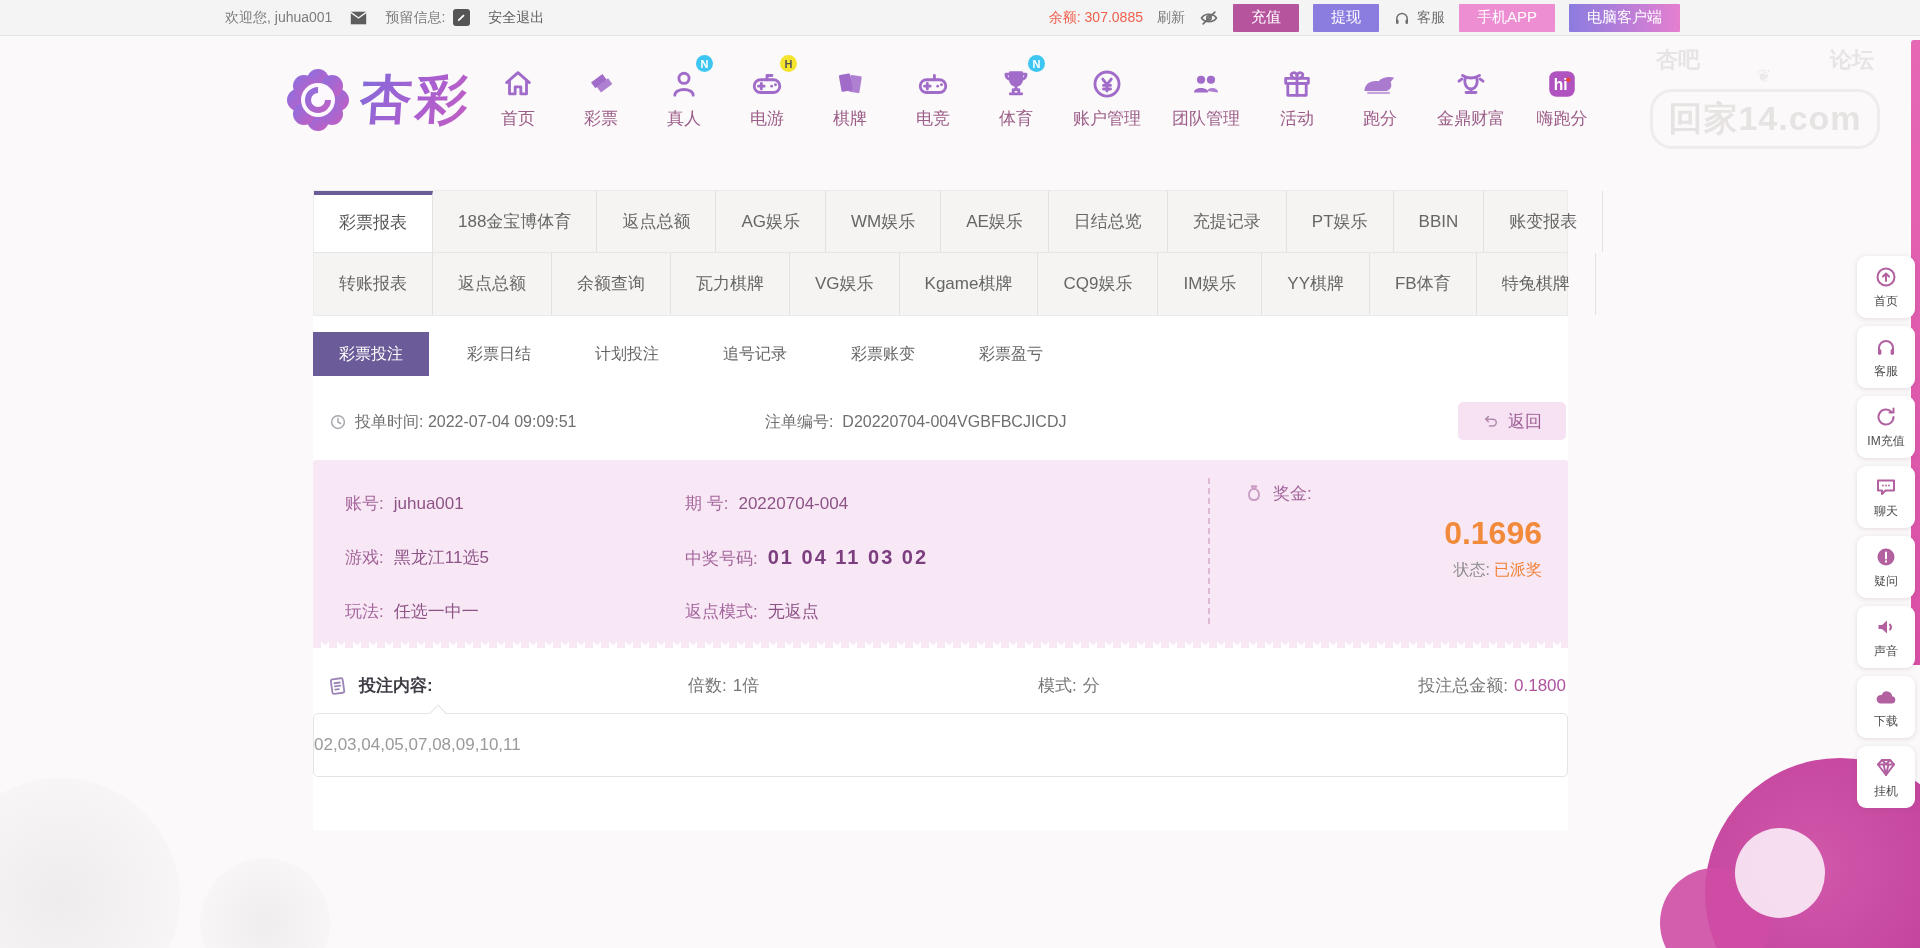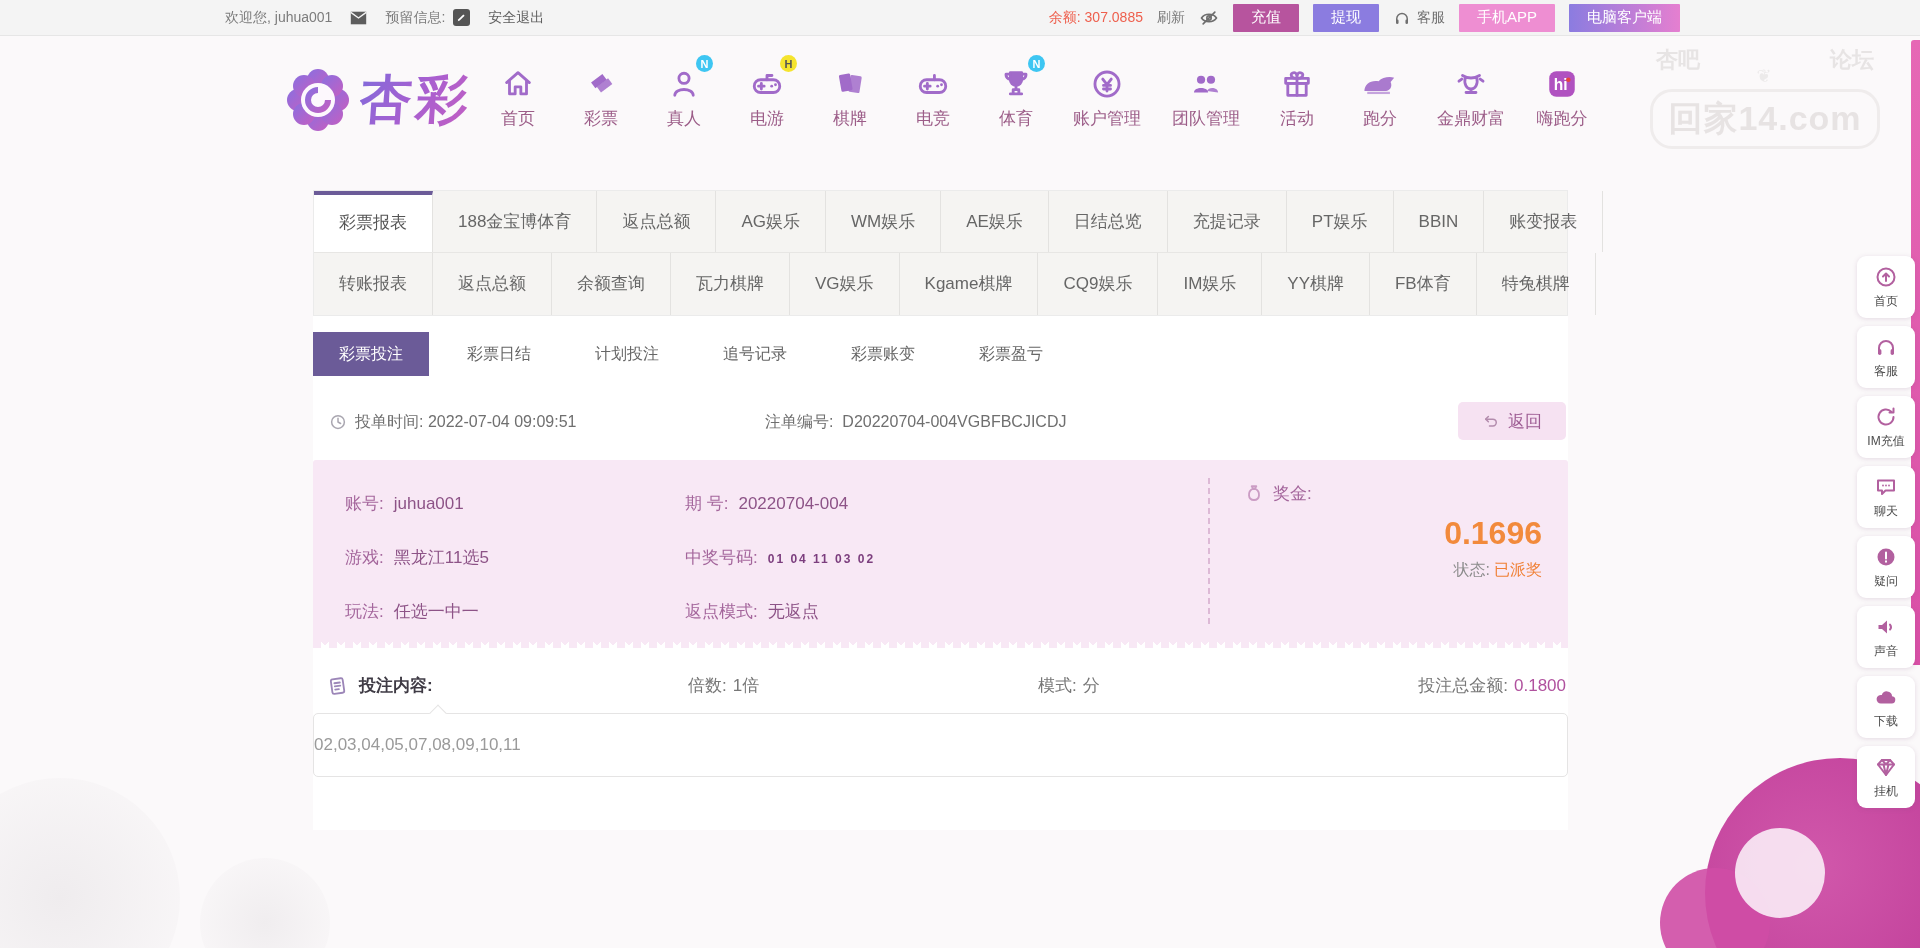--- a/index.html
+++ b/index.html
@@ -106,21 +106,21 @@
   .backbtn .uic { color:#b38cad; }
 
   
   .ticket { margin-top:18px; position:relative; height:188px; background:#f8e8f5; border-radius:3px 3px 0 0; }
   .t-label { color:#a4669c; }
   .t-val { color:#8d5387; margin-left:10px; }
   .t-row { position:absolute; font-size:17px; }
   .c1 { left:32px; }
   .c2 { left:372px; }
   .r1 { top:32px; } .r2 { top:86px; } .r3 { top:140px; }
-  .win { font-size:12px; font-weight:bold; color:#7c3e7e; letter-spacing:2px; }
+  .win { font-size:20px; font-weight:bold; color:#7c3e7e; letter-spacing:2px; }
   .divider { position:absolute; left:895px; top:18px; bottom:24px; border-left:2px dashed #ddb9d6; }
   .prize { position:absolute; left:930px; right:26px; top:22px; text-align:right; }
   .prize .plabel { display:flex; align-items:center; gap:8px; font-size:17px; color:#a4669c; }
   .prize .bag { color:#cb9cc4; }
   .prize .pval { font-size:32px; font-weight:bold; color:#f28a3c; margin-top:10px; }
   .prize .pstatus { margin-top:8px; font-size:16px; color:#8d8d8d; }
   .prize .pstatus b { color:#f08137; font-weight:normal; margin-left:4px; }
   .saw { position:absolute; left:0; right:0; bottom:0; height:11px;
     background:
       linear-gradient(-45deg, #ffffff 8px, transparent 0) 0 0 / 16px 16px repeat-x,

